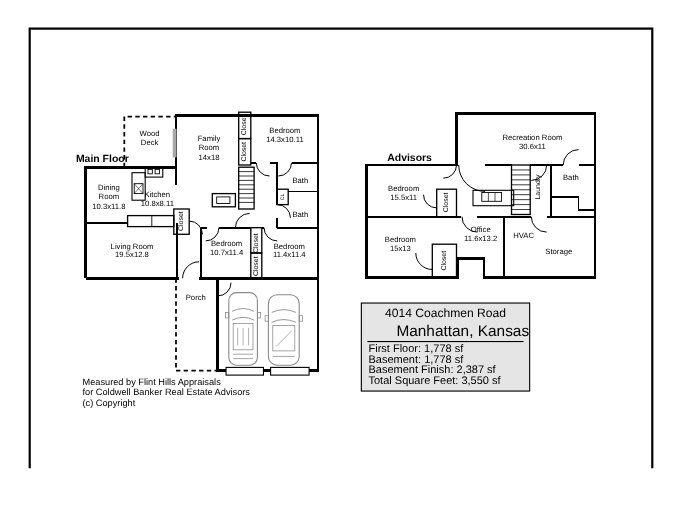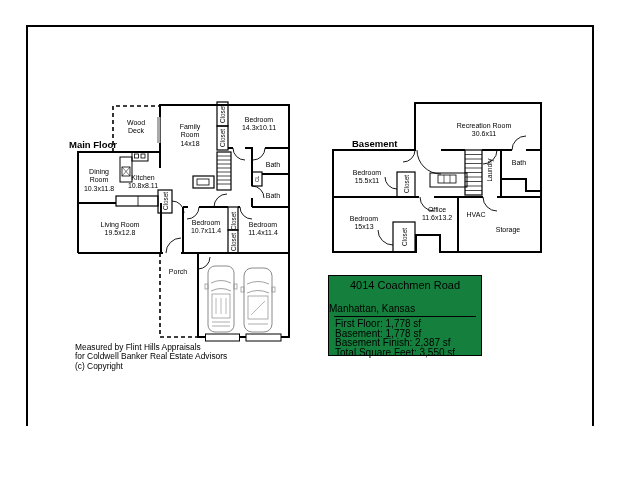--- a/index.html
+++ b/index.html
@@ -7,23 +7,23 @@
         font-family:"Liberation Sans",sans-serif;color:#000;}
   #frame{position:absolute;left:26px;top:25px;width:564px;height:423px;border:2px solid #000;}
   svg{position:absolute;left:0;top:0;}
   .lbl{position:absolute;font-size:7px;line-height:8.3px;text-align:center;
        transform:translateX(-50%);white-space:nowrap;}
   .vlbl{position:absolute;font-size:6.3px;transform:translate(-50%,-50%) rotate(-90deg);
         transform-origin:center;white-space:nowrap;}
   .vlbl.tiny{font-size:4.6px;}
   .sec-title{position:absolute;font-size:9.5px;font-weight:bold;white-space:nowrap;}
   #summary-box{position:absolute;left:328px;top:275px;width:152px;height:79px;
-               border:1.5px solid #000;background:#15803d;}
+               border:1.5px solid #000;background:#e5e5e5;}
   #summary-box .addr{font-size:11px;text-align:center;margin-top:3px;}
-  #summary-box .city{font-size:10px;text-align:left;margin-top:12px;}
+  #summary-box .city{font-size:14px;text-align:right;margin-top:1px;}
   #summary-box .rule{border-top:1px solid #000;margin:2px 5px 2px 5px;}
   #summary-box .sline{font-size:10px;line-height:9.6px;margin-left:6px;white-space:nowrap;}
   #disclaimer{position:absolute;left:75px;top:343px;font-size:8.4px;line-height:9.4px;white-space:nowrap;}
   #watermark{position:absolute;left:30px;top:438px;font-size:5px;color:#222;}
   #footer-text{position:absolute;left:334px;top:458px;font-size:7px;transform:translateX(-50%);white-space:nowrap;}
 </style>
 </head>
 <body>
 
 <div id="page">
@@ -197,21 +197,21 @@
   <div class="lbl" style="left:273px;top:161px">Bath</div>
   <div class="lbl" style="left:273px;top:192px">Bath</div>
   <div class="lbl" style="left:178px;top:268px">Porch</div>
   <div class="vlbl" style="left:222px;top:114px">Closet</div>
   <div class="vlbl" style="left:222px;top:138px">Closet</div>
   <div class="vlbl" style="left:233px;top:221px">Closet</div>
   <div class="vlbl" style="left:233px;top:242px">Closet</div>
   <div class="vlbl" style="left:165px;top:201px">Closet</div>
   <div class="vlbl tiny" style="left:257px;top:179px">CL</div>
 
-  <div class="sec-title" style="left:352px;top:138px">Basement</div>
+  <div class="sec-title" style="left:352px;top:138px">Advisors</div>
   <div class="lbl" style="left:484px;top:122px">
     <div>Recreation Room</div>
     <div>30.6x11</div>
   </div>
   <div class="lbl" style="left:367px;top:169px">
     <div>Bedroom</div>
     <div>15.5x11</div>
   </div>
   <div class="lbl" style="left:364px;top:215px">
     <div>Bedroom</div>

